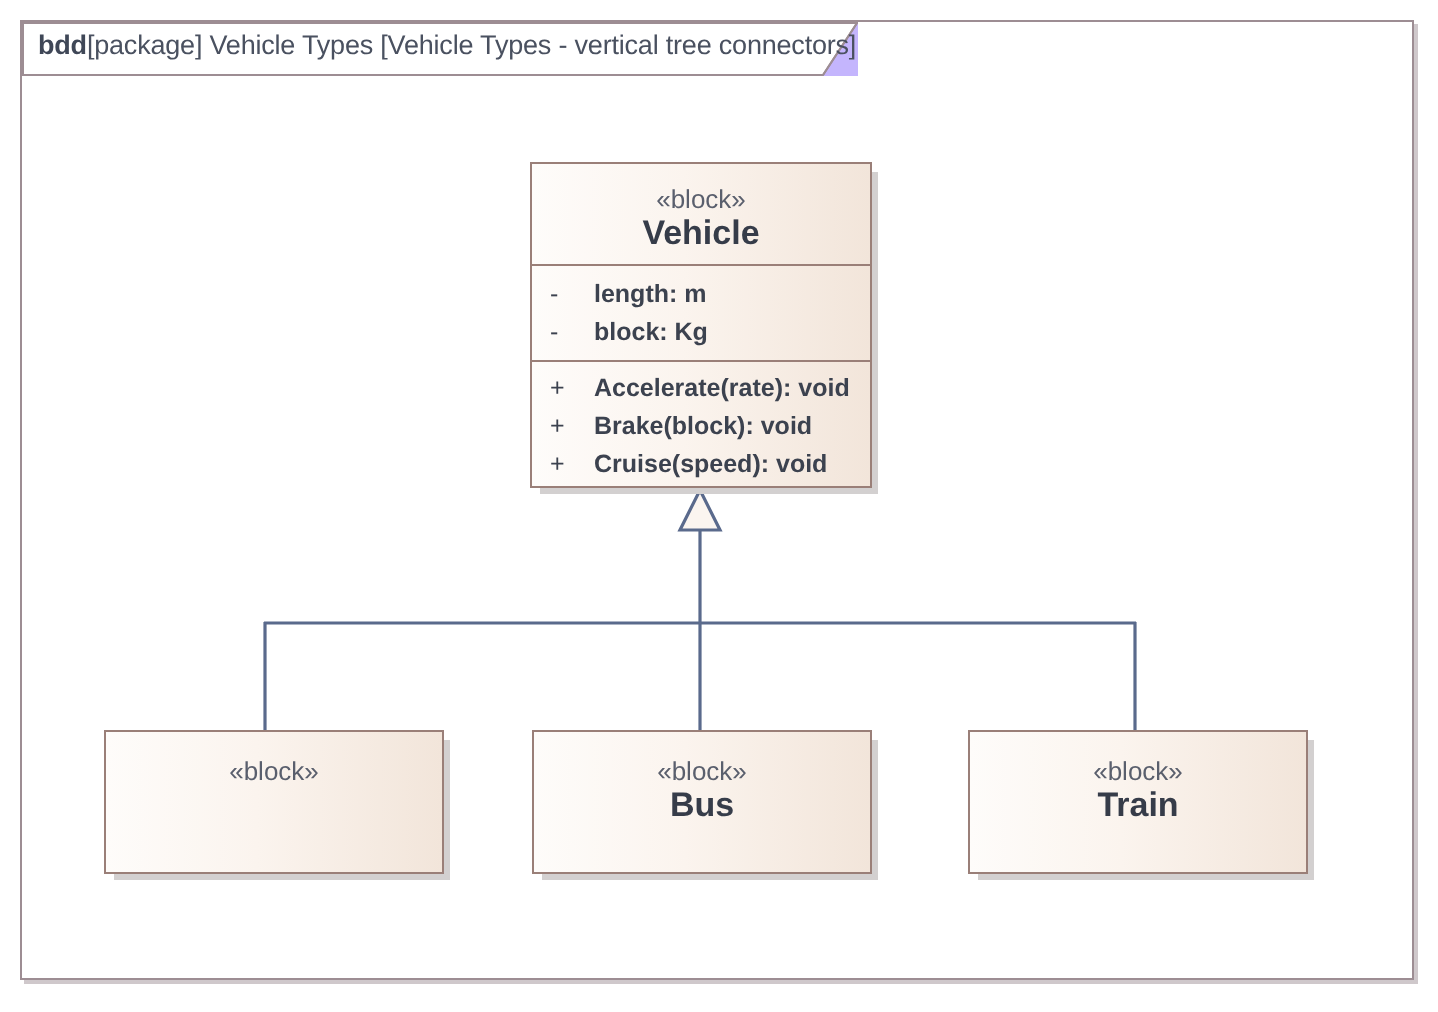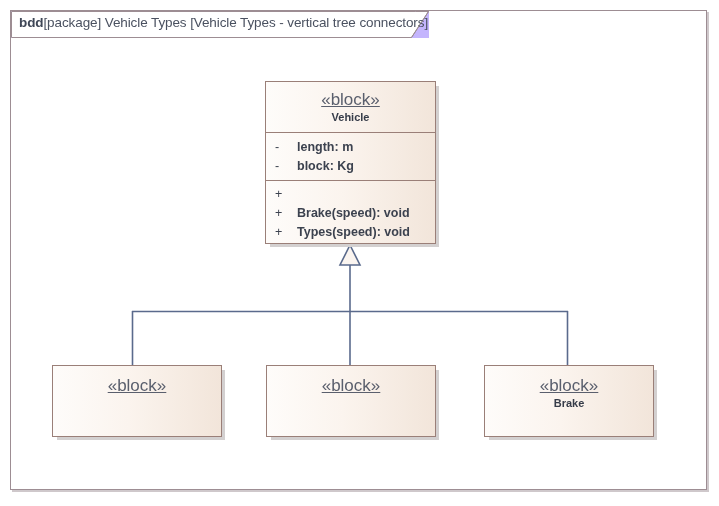--- a/index.html
+++ b/index.html
@@ -96,27 +96,26 @@
   }
   .compartment-divider {
     border-top: 1px solid #9a7f78;
   }
   .block-header {
     text-align: center;
     padding-top: 9px;
     padding-bottom: 8px;
   }
   .stereotype {
-    font-size: 17px;
+    font-size: 13px;
     color: #5a5f6d;
     line-height: 17px;
-    text-decoration: underline;
   }
   .block-name {
-    font-size: 11px;
+    font-size: 17px;
     font-weight: bold;
     color: #363c49;
     line-height: 18px;
   }
   .feature-row {
     display: flex;
     align-items: baseline;
     font-size: 12.5px;
     color: #3c424f;
     line-height: 19px;
@@ -183,44 +182,46 @@
       </div>
       <div class="feature-row">
         <span class="feature-visibility">-</span>
         <span class="feature-text">block: Kg</span>
       </div>
     </div>
 
     <div class="block-compartment compartment-divider operations-compartment" style="height:65px;">
       <div class="feature-row">
         <span class="feature-visibility">+</span>
+        <span class="feature-text">Accelerate(rate): void</span>
       </div>
       <div class="feature-row">
         <span class="feature-visibility">+</span>
-        <span class="feature-text">Brake(speed): void</span>
+        <span class="feature-text">Brake(block): void</span>
       </div>
       <div class="feature-row">
         <span class="feature-visibility">+</span>
-        <span class="feature-text">Types(speed): void</span>
+        <span class="feature-text">Cruise(speed): void</span>
       </div>
     </div>
   </div>
 
   <div class="block leaf-block" style="left:52px; top:365px; width:170px; height:72px;">
     <div class="block-compartment block-header">
       <div class="stereotype">«block»</div>
     </div>
   </div>
 
   <div class="block leaf-block" style="left:266px; top:365px; width:170px; height:72px;">
     <div class="block-compartment block-header">
       <div class="stereotype">«block»</div>
+      <div class="block-name">Bus</div>
     </div>
   </div>
 
   <div class="block leaf-block" style="left:484px; top:365px; width:170px; height:72px;">
     <div class="block-compartment block-header">
       <div class="stereotype">«block»</div>
-      <div class="block-name">Brake</div>
+      <div class="block-name">Train</div>
     </div>
   </div>
 
 </div>
 
 </body></html>

